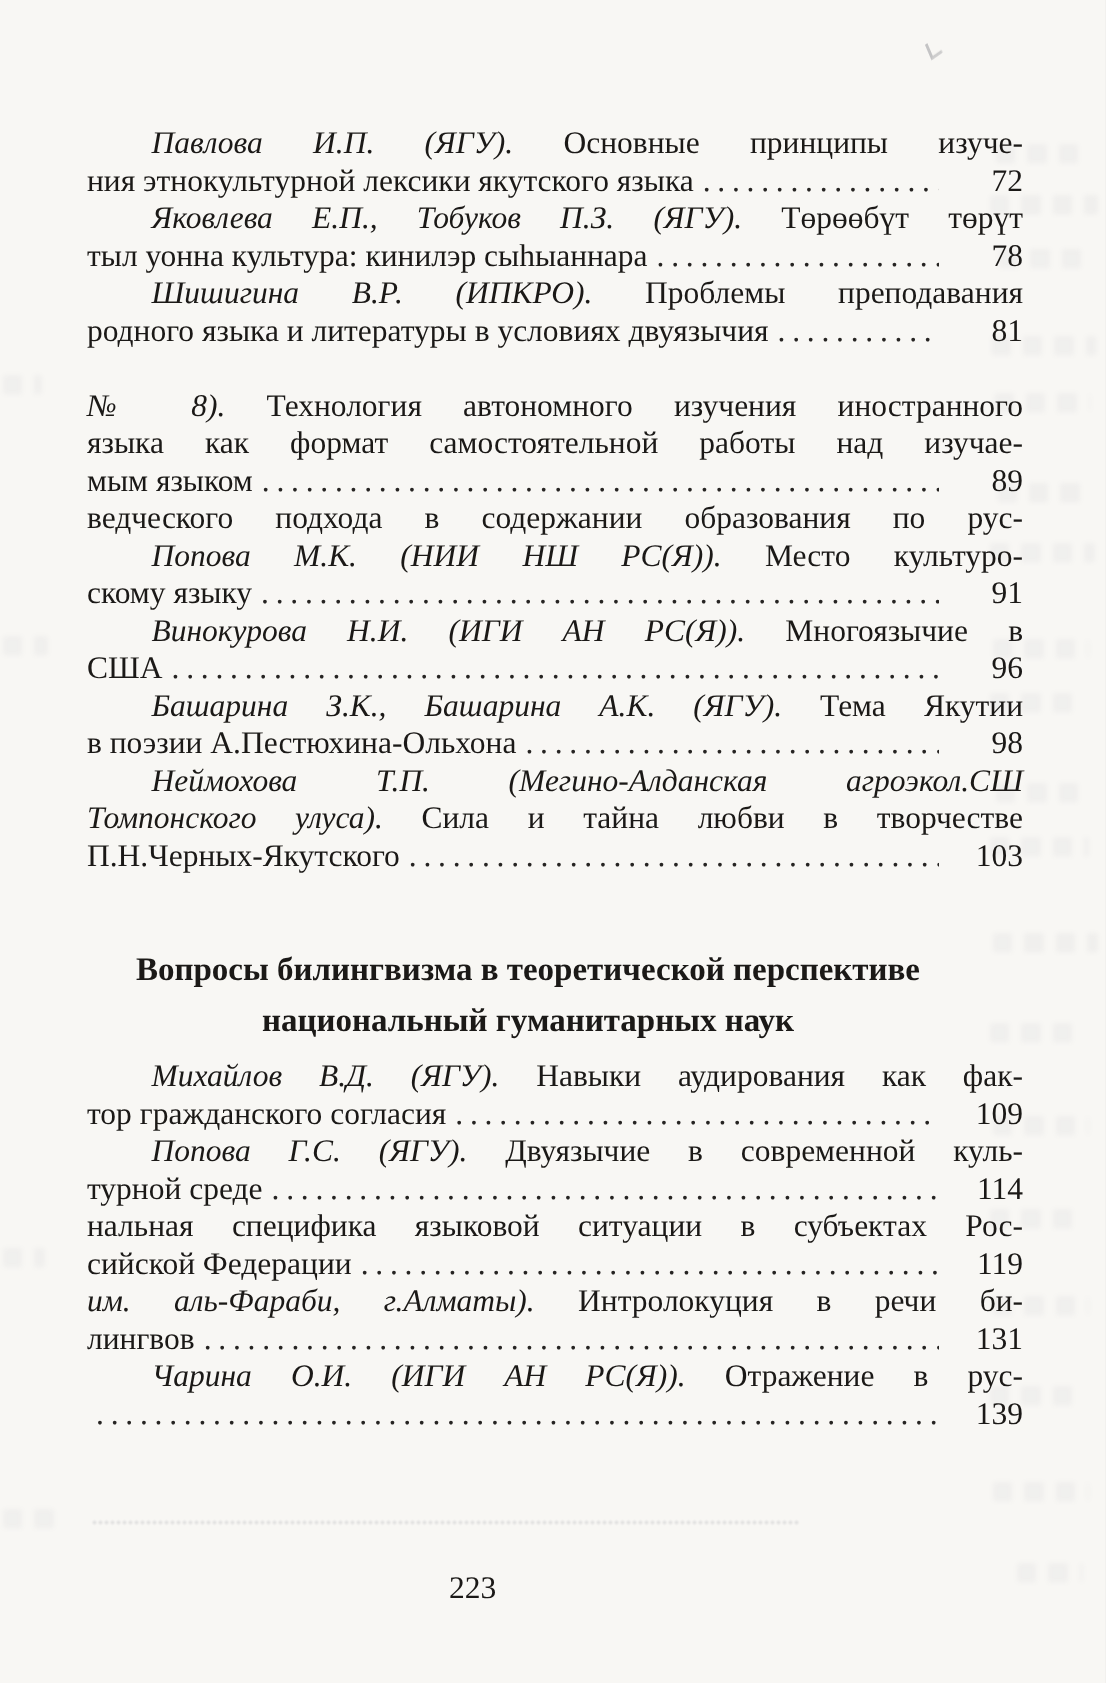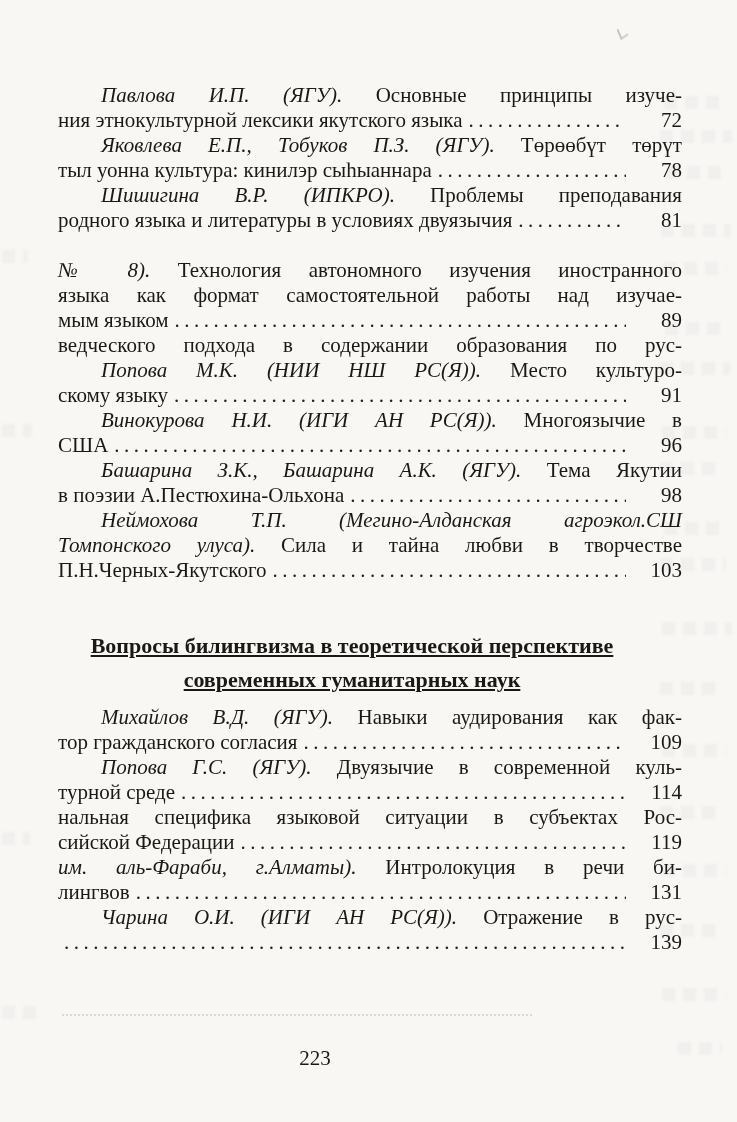--- a/index.html
+++ b/index.html
@@ -56,21 +56,20 @@
     text-align:right;
   }
   .heading {
     font-weight:bold;
     font-size:22px;
     line-height:34px;
     text-align:center;
     width:588px;
     margin-top:46px;
     margin-bottom:8px;
-    text-decoration:underline;
   }
   .entries { }
   
   .footer {
     position:absolute;
     left:0; top:1046px;
     width:630px;
     text-align:center;
     font-size:21px;
   }
@@ -201,21 +200,21 @@
           <div class="line just"><span class="it">Томпонского улуса).</span><span class="ro"> Сила и тайна любви в творчестве</span></div>
           <div class="line leader">
             <span class="ltxt"><span class="ro">П.Н.Черных-Якутского</span></span>
             <span class="dots">..............................................................................................................</span>
             <span class="pg">103</span>
           </div>
         </div>
       </div>
       <div class="heading">
         <div class="hline">Вопросы билингвизма в теоретической перспективе</div>
-        <div class="hline">современных гуманитарных наук</div>
+        <div class="hline">национальный гуманитарных наук</div>
       </div>
       <div class="entries">
         <div class="entry">
           <div class="line just"><span class="indent"></span><span class="it">Михайлов В.Д. (ЯГУ).</span><span class="ro"> Навыки аудирования как фак-</span></div>
           <div class="line leader">
             <span class="ltxt"><span class="ro">тор гражданского согласия</span></span>
             <span class="dots">..............................................................................................................</span>
             <span class="pg">109</span>
           </div>
         </div>

